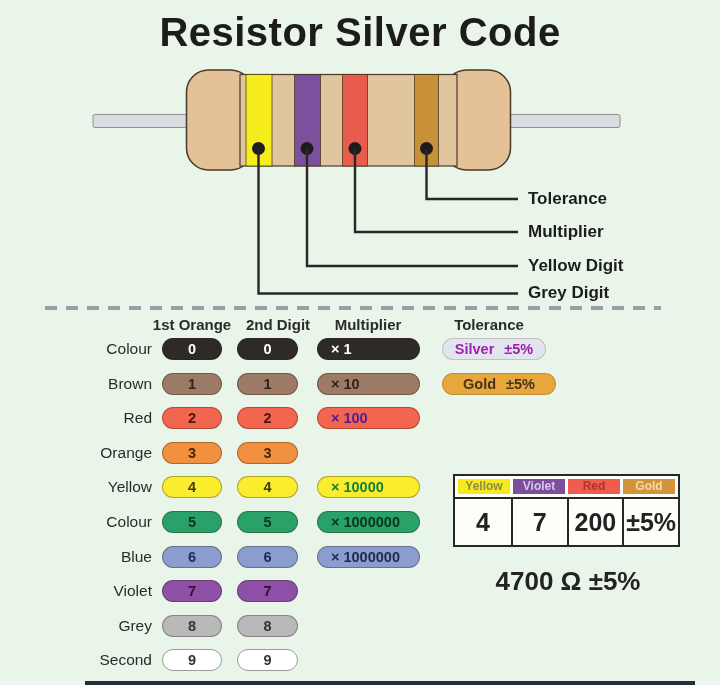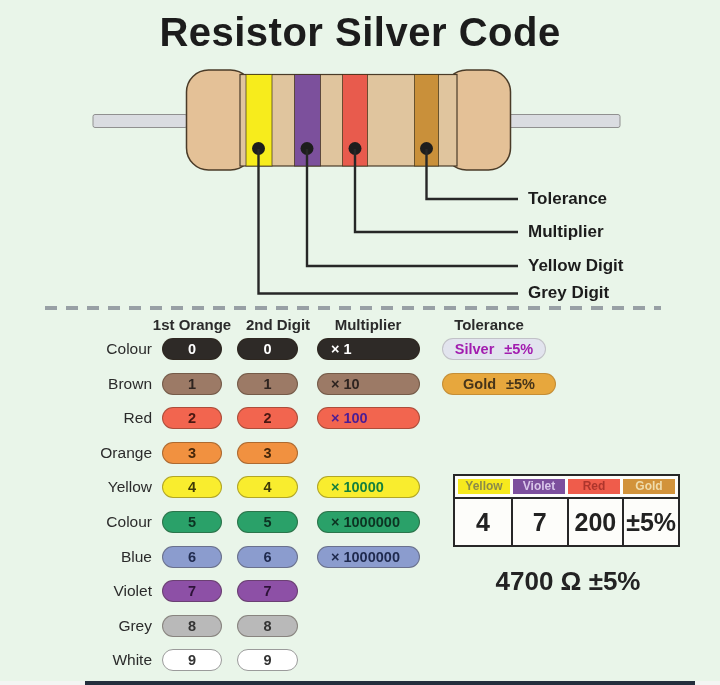--- a/index.html
+++ b/index.html
@@ -152,21 +152,21 @@
       <div class="pill d2" style="background: rgb(141, 80, 166); color: rgb(45, 18, 56);">7</div>
 
     </div>
       <div class="crow" style="top: 614.8px;">
       <div class="rlabel">Grey</div>
       <div class="pill d1" style="background: rgb(185, 185, 185); color: rgb(51, 51, 51);">8</div>
       <div class="pill d2" style="background: rgb(185, 185, 185); color: rgb(51, 51, 51);">8</div>
 
     </div>
       <div class="crow" style="top: 649.4px;">
-      <div class="rlabel">White</div>
+      <div class="rlabel">Second</div>
       <div class="pill d1" style="background: rgb(255, 255, 255); color: rgb(51, 51, 51); border-color: rgb(155, 155, 155);">9</div>
       <div class="pill d2" style="background: rgb(255, 255, 255); color: rgb(51, 51, 51); border-color: rgb(155, 155, 155);">9</div>
 
     </div>
     </div>
 
   <div class="tolpill silver" style="background: rgb(226, 228, 238); color: #a21caf;">
     <span>Silver</span>
     <span>±5%</span>
   </div>

